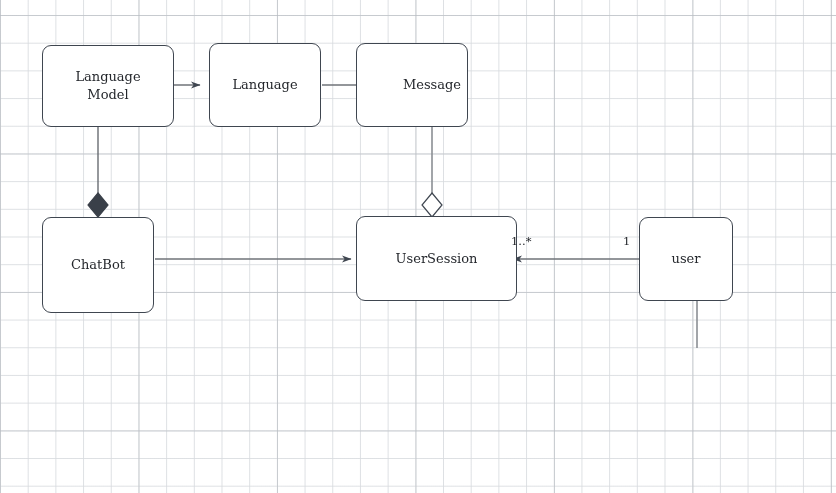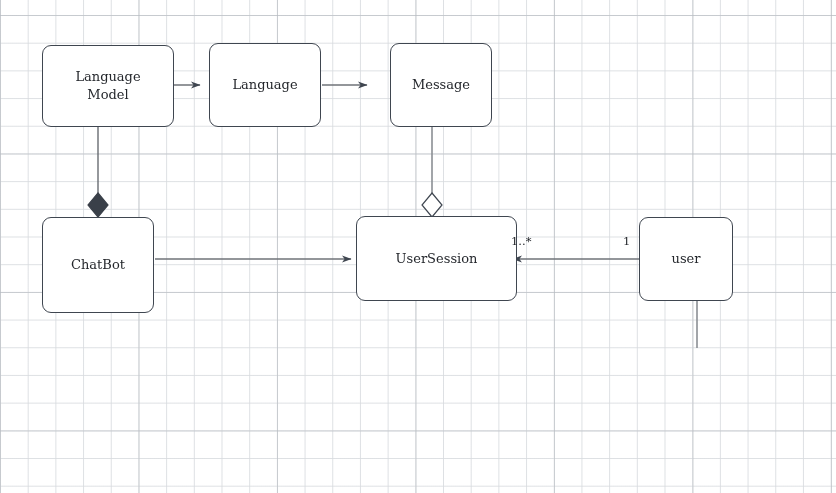--- a/index.html
+++ b/index.html
@@ -110,21 +110,21 @@
 
   <div class="node" style="left:42px; top:45px; width:132px; height:82px;">
     <span class="node-label">Language
 Model</span>
   </div>
 
   <div class="node" style="left:209px; top:43px; width:112px; height:84px;">
     <span class="node-label">Language</span>
   </div>
 
-  <div class="node" style="left:390px; top:43px; width:102px; height:84px;">
+  <div class="node" style="left:356px; top:43px; width:112px; height:84px;justify-content:flex-end;">
     <span class="node-label">Message</span>
   </div>
 
   <div class="node" style="left:42px; top:217px; width:112px; height:96px;">
     <span class="node-label">ChatBot</span>
   </div>
 
   <div class="node" style="left:356px; top:216px; width:161px; height:85px;">
     <span class="node-label">UserSession</span>
   </div>

